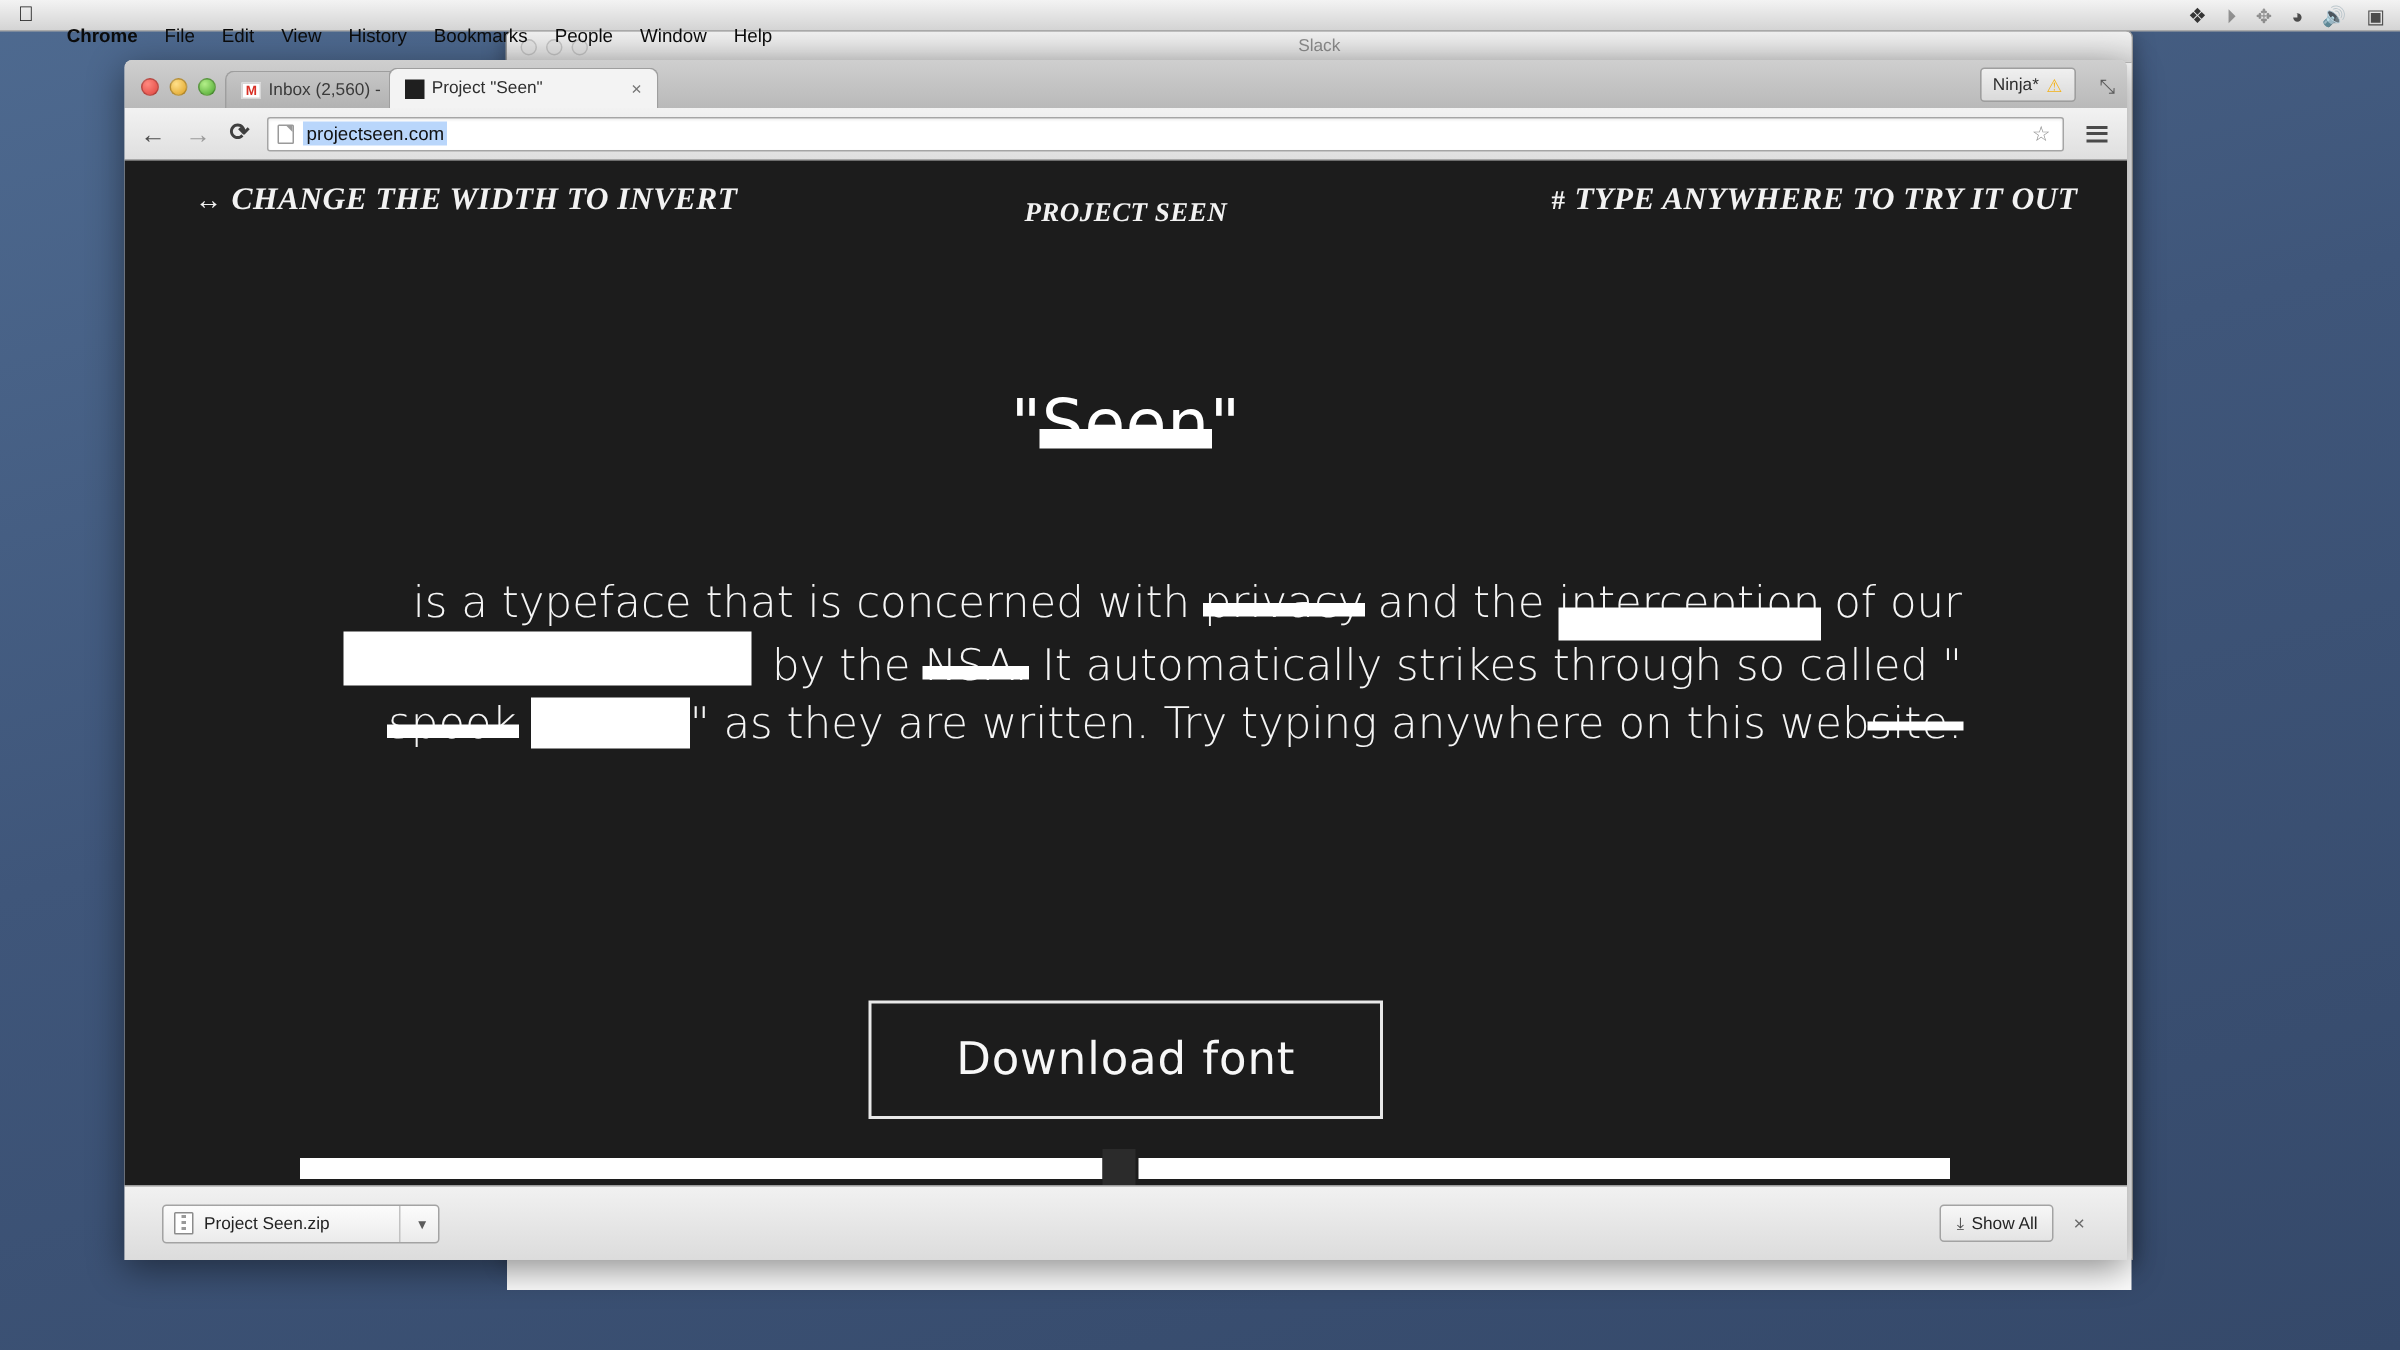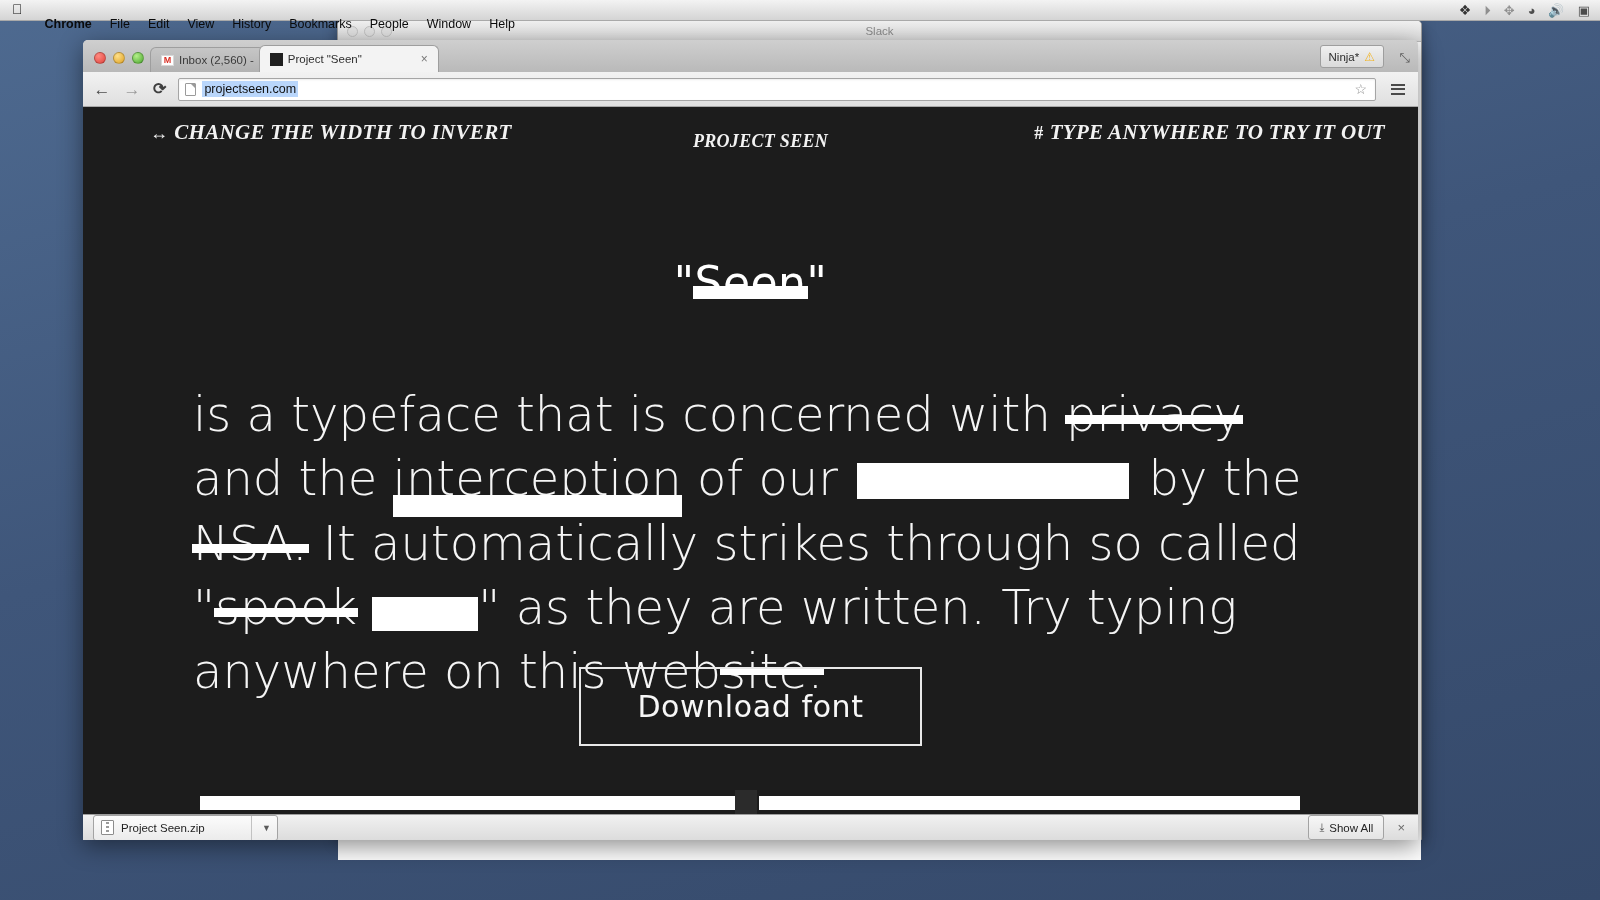--- a/index.html
+++ b/index.html
@@ -173,21 +173,21 @@
   .star-icon { margin-left: auto; font-size: 14px; color: #8e8e8e; padding-right: 2px; }
   .menu-icon { display: flex; flex-direction: column; gap: 2.5px; padding: 0 3px; }
   .menu-icon span { display: block; width: 14px; height: 2px; background: #4a4a4a; }
 
   
   .page {
     flex: 1; background: #1c1c1c; position: relative; overflow: hidden;
   }
   .page-header {
     position: absolute; top: 0; left: 0; right: 0; height: 70px;
-    display: flex; align-items: center; margin-left: 20px;
+    display: flex; align-items: center;
   }
   .hdr-item {
     font-family: "Liberation Serif", serif;
     font-style: italic; font-weight: bold;
     font-size: 21px; color: #f2f2f2;
     letter-spacing: .3px; white-space: nowrap;
     position: absolute;
   }
   .hdr-left { left: 47px; top: 13px; }
   .hdr-center { left: 50%; transform: translateX(-50%); top: 24px; font-size: 18px; }
@@ -209,23 +209,23 @@
   }
   .strike-hero::after {
     content: ""; position: absolute;
     left: -2px; right: -2px; top: 56%; height: 13px;
     background: #fff;
   }
 
   .body-copy {
     position: absolute; top: 275px; left: 0; right: 0;
     padding: 0 110px;
-    text-align: left;
+    text-align: right;
     font-family: "DejaVu Sans", sans-serif;
-    font-size: 48px; line-height: 1.34; color: #f5f5f5;
+    font-size: 29px; line-height: 1.34; color: #f5f5f5;
     font-weight: 300;
   }
   .struck { position: relative; display: inline-block; white-space: nowrap; }
   .struck::after {
     content: ""; position: absolute;
     left: -1px; right: -1px; top: 47%; height: 6px;
     background: #fff;
   }
   .struck-heavy::after { height: 9px; top: 52%; }
   .redact-bar { position: relative; display: inline-block; white-space: nowrap; }
@@ -269,25 +269,25 @@
   .strip-block {
     position: absolute; left: 652px; top: -6px;
     width: 22px; height: 26px; background: #1c1c1c;
   }
   .strip-block::before {
     content: ""; position: absolute; inset: 0; background: #2b2b2b;
   }
 
   
   .shelf {
-    height: 26px;
+    height: 50px;
     background: linear-gradient(to bottom, #f1f1f1, #dcdcdc);
     border-top: 1px solid #9d9d9d;
     display: flex; align-items: center;
-    padding: 0 10px; gap: 8px;
+    padding: 0 25px; gap: 8px;
   }
   .dl-item {
     display: flex; align-items: center; gap: 7px;
     height: 26px; padding: 0 6px 0 7px;
     background: linear-gradient(to bottom, #fcfcfc, #ebebeb);
     border: 1px solid #a3a3a3; border-radius: 3px;
     font-size: 11.5px; color: #232323;
     min-width: 185px;
   }
   .zip-icon {

